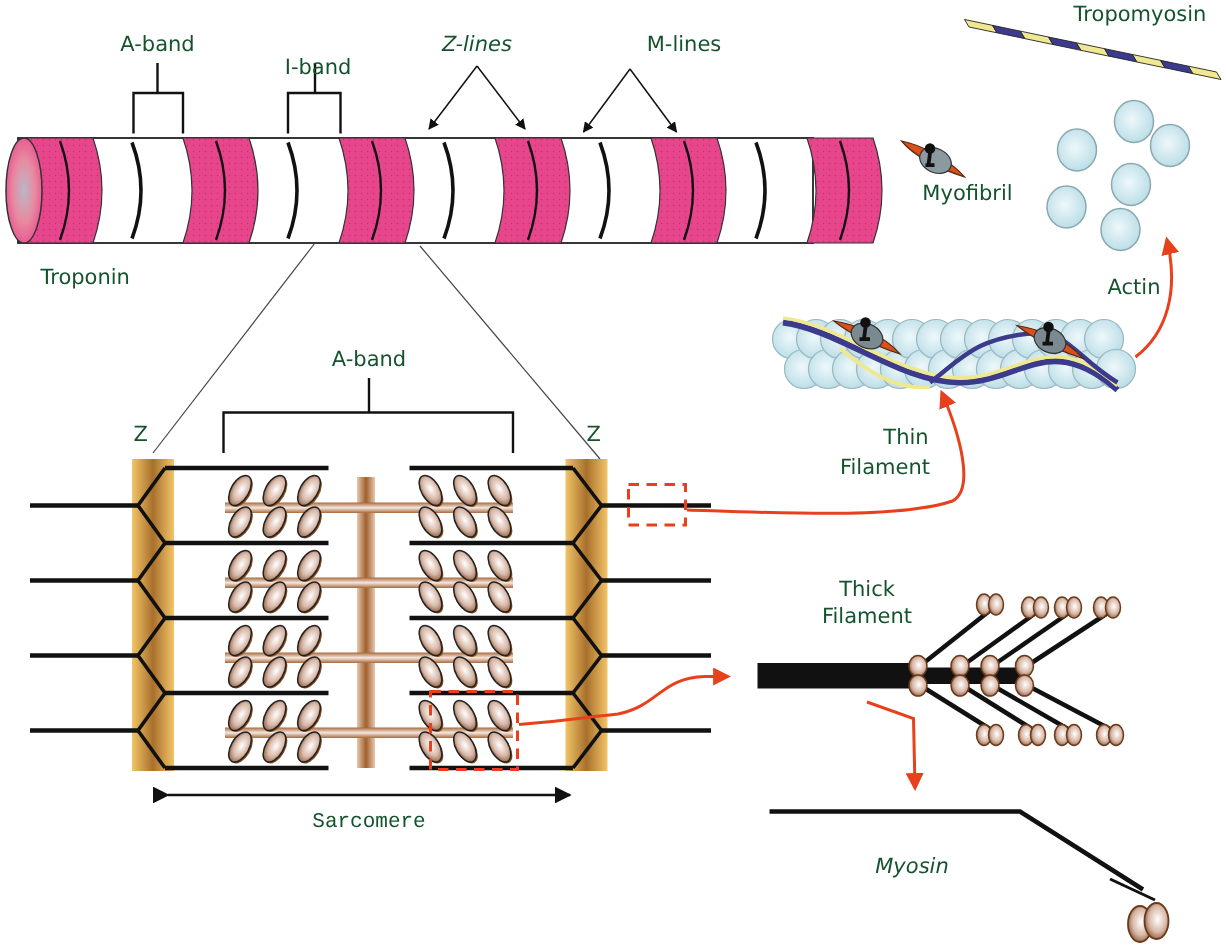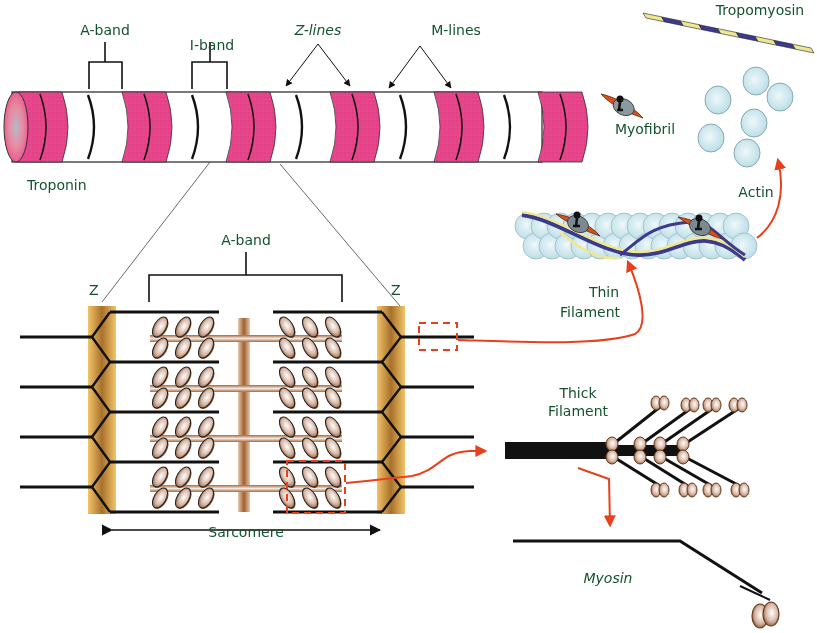--- a/index.html
+++ b/index.html
@@ -368,21 +368,21 @@
 
 <div class="lbl c" style="left:105px;top:22px;">A-band</div>
 <div class="lbl c" style="left:212px;top:37px;">I-band</div>
 <div class="lbl c" style="left:318px;top:22px;font-style:italic;">Z-lines</div>
 <div class="lbl c" style="left:420px;top:22px;margin-left:36px;">M-lines</div>
 <div class="lbl" style="left:27px;top:177px;">Troponin</div>
 
 <div class="lbl c" style="left:246px;top:232px;">A-band</div>
 <div class="lbl" style="left:89px;top:282px;">Z</div>
 <div class="lbl" style="left:391px;top:282px;">Z</div>
-<div class="lbl c" style="left:246px;top:524px;">Sarcomere</div>
+<div class="lbl c" style="left:246px;top:540px;font-family:Liberation Mono, monospace;">Sarcomere</div>
 
 <div class="lbl c" style="left:604px;top:284px;">Thin</div>
 <div class="lbl c" style="left:590px;top:304px;">Filament</div>
 <div class="lbl c" style="left:645px;top:121px;">Myofibril</div>
 <div class="lbl c" style="left:760px;top:2px;">Tropomyosin</div>
 <div class="lbl c" style="left:756px;top:184px;">Actin</div>
 
 <div class="lbl c" style="left:578px;top:385px;">Thick</div>
 <div class="lbl c" style="left:578px;top:403px;">Filament</div>
 <div class="lbl c" style="left:608px;top:570px;font-style:italic;">Myosin</div>

